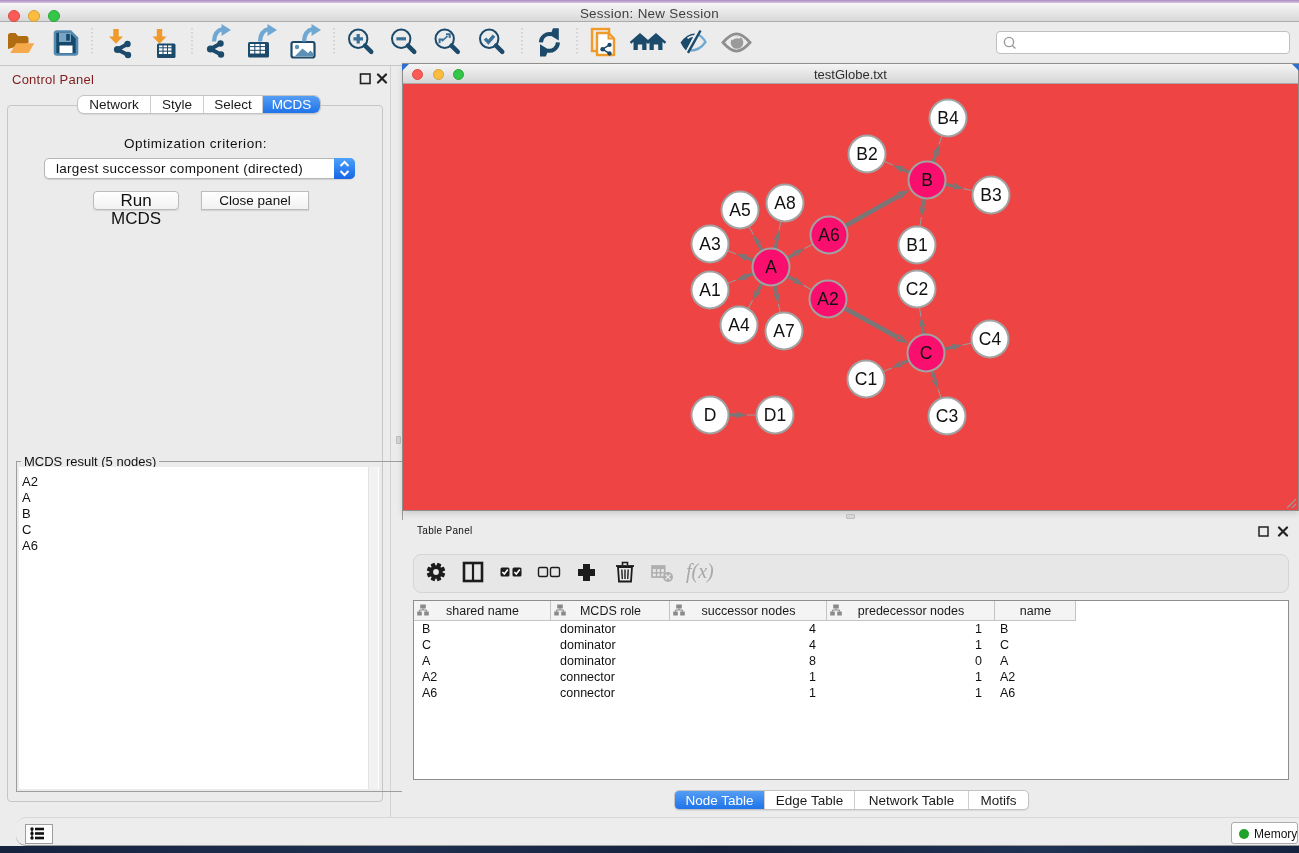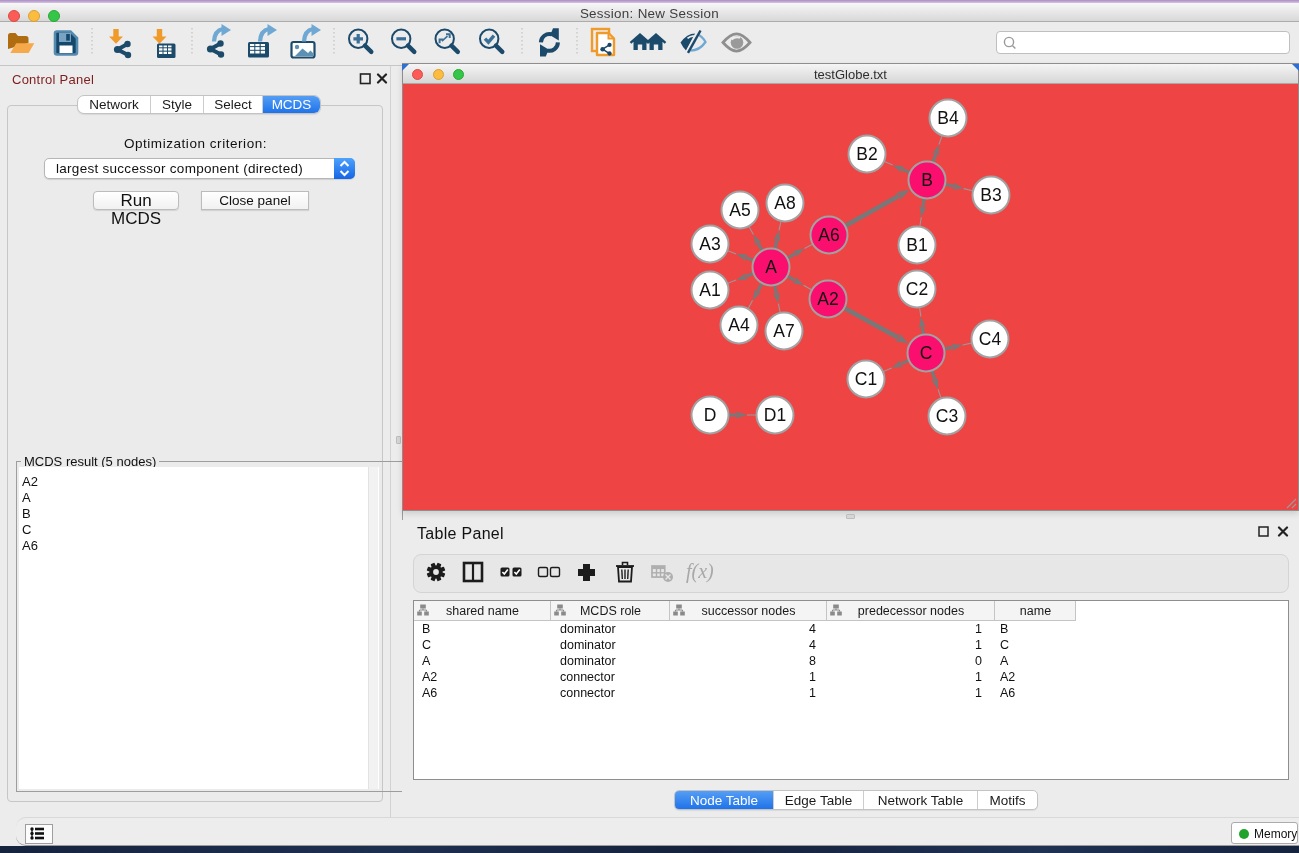--- a/index.html
+++ b/index.html
@@ -315,21 +315,21 @@
 <svg class="abs" style="left:402px;top:64px;" width="7" height="7">
     <path d="M0 0 L7 0 L0 7 z" fill="#2f6fd0"></path>
   </svg>
 <svg class="abs" style="left:1292px;top:64px;" width="7" height="7">
     <path d="M0 0 L7 0 L7 7 z" fill="#2f6fd0"></path>
   </svg>
 
 <div class="abs" style="left:846px;top:514px;width:9px;height:5px;background:#d6d6d6;border:1px solid #bdbdbd;border-radius:1px;"></div>
 
 <div class="abs" style="left:402px;top:520px;width:897px;height:297px;background:#ececec;">
-  <div class="abs" style="left:15px;top:5px;font-size:16px;letter-spacing:0.3px;color:#111;">Table Panel</div>
+  <div class="abs" style="left:15px;top:5px;font-size:10px;letter-spacing:0.3px;color:#111;">Table Panel</div>
   <svg class="abs" style="left:853px;top:6px;" width="36" height="12">
     <rect x="4" y="1" width="9" height="9" fill="none" stroke="#222" stroke-width="1.5"></rect>
     <path d="M24 1.5 L32 9.5 M32 1.5 L24 9.5" stroke="#222" stroke-width="2.2" stroke-linecap="round"></path>
   </svg>
   <div class="abs" style="left:11px;top:34px;width:876px;height:39px;background:#e7e7e7;border:1px solid #d4d4d4;border-radius:8px;"></div>
   <svg class="abs" style="left:0;top:0;" width="897" height="297" viewBox="402 520 897 297">
     <g transform="translate(0,0)">
 <g transform="translate(436,572)" fill="#1c1c1c">
           <circle r="6.6"></circle>
           <rect x="-2.1" y="-9.3" width="4.2" height="4.5" rx="0.8" transform="rotate(22.5)"></rect>
@@ -442,21 +442,21 @@
 <text x="982" y="681" font-size="12.5" fill="#111" text-anchor="end">1</text>
 <text x="1000" y="681" font-size="12.5" fill="#111">A2</text>
 <text x="422" y="697" font-size="12.5" fill="#111">A6</text>
 <text x="560" y="697" font-size="12.5" fill="#111">connector</text>
 <text x="816" y="697" font-size="12.5" fill="#111" text-anchor="end">1</text>
 <text x="982" y="697" font-size="12.5" fill="#111" text-anchor="end">1</text>
 <text x="1000" y="697" font-size="12.5" fill="#111">A6</text>
   </svg>
 
   <div class="seg" style="left:272px;top:270px;height:20px;">
-    <div class="on" style="width:99px;">Node Table</div>
+    <div class="on" style="width:90px;">Node Table</div>
       <div style="width:90px;">Edge Table</div>
       <div style="width:114px;">Network Table</div>
       <div style="width:59px;">Motifs</div>
   </div>
 </div>
 
 <div class="abs" style="left:16px;top:817px;width:1299px;height:29px;background:#ededed;border-top:1px solid #d8d8d8;border-bottom:1px solid #9b9b9b;border-radius:10px;">
   <div class="abs" style="left:9px;top:6px;width:28px;height:20px;background:#fcfcfc;border:1.5px solid #9e9e9e;">
     <svg width="25" height="17">
         <g fill="#111">

